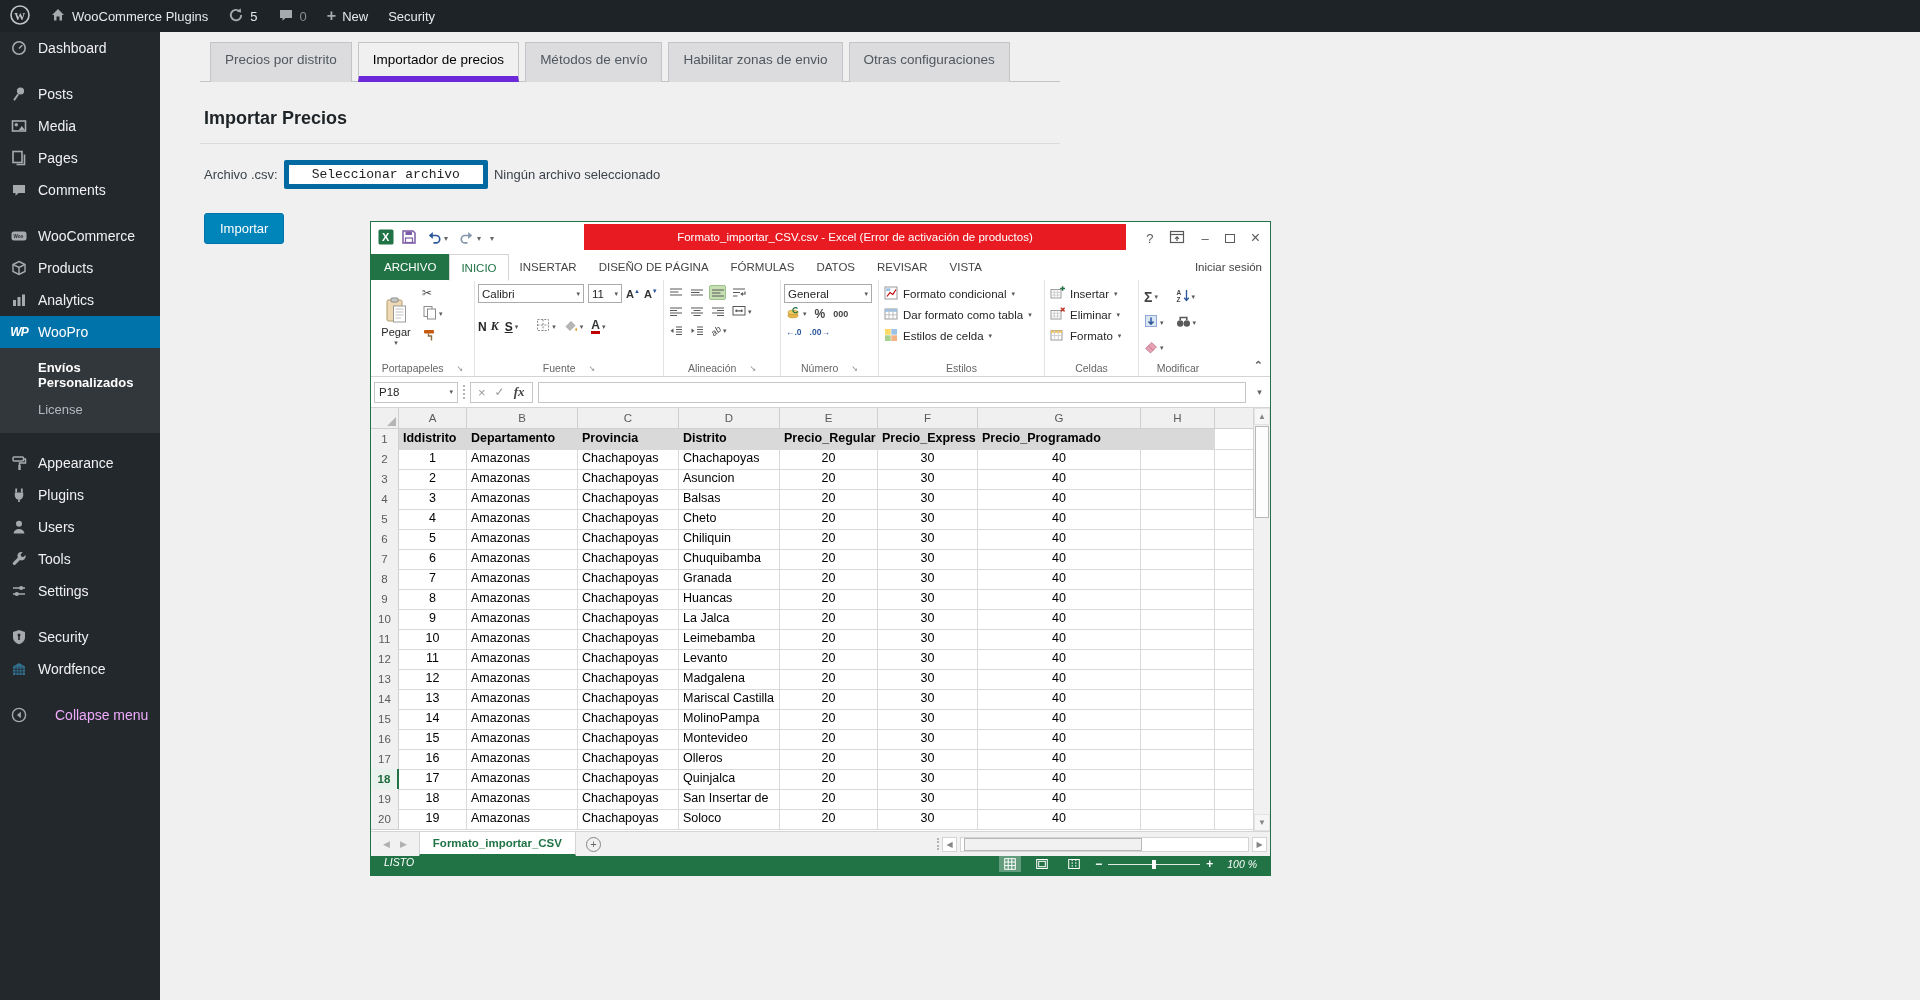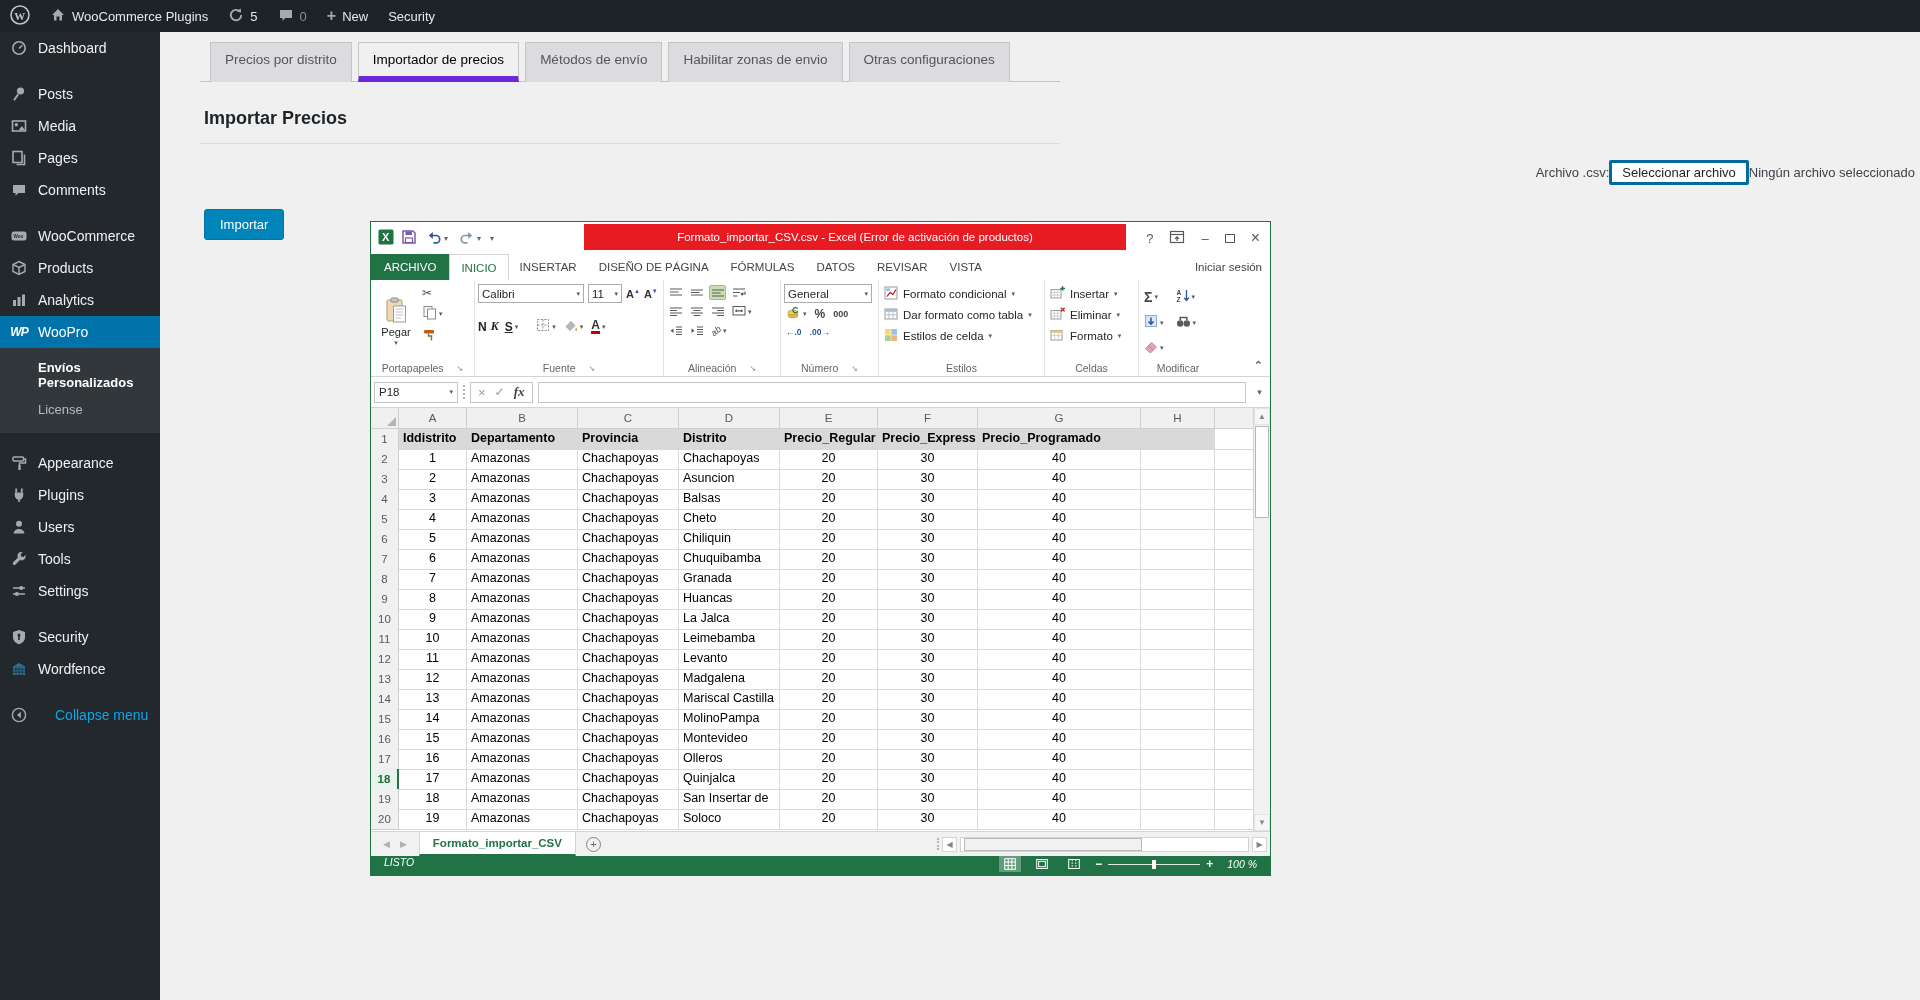--- a/index.html
+++ b/index.html
@@ -12,36 +12,36 @@
   .ab-item .cnt { color:#e7e8ea; }
   .ab-item .muted { color:#8c8f94; }
   .ab-plus { font-size:16px; font-weight:bold; line-height:1; color:#a7aaad; }
 
   
   .sidebar { position:absolute; top:32px; left:0; bottom:0; width:160px; background:#23282d; color:#f0f0f1; font-size:14px; z-index:40; }
   .sb-item { display:flex; align-items:center; gap:10px; padding:8px 10px; cursor:pointer; }
   .sb-item .ico { width:18px; height:16px; color:#a7aaad; display:flex; align-items:center; justify-content:center; flex:0 0 18px; }
   .sb-item.active { background:#0073aa; color:#fff; }
   .sb-item.active .ico { color:#fff; }
-  .sb-item.muted { color:#0ea5e9;gap:27px; }
+  .sb-item.muted { color:#f0abfc;gap:27px; }
   .sb-gap { height:14px; }
   .sb-sub { background:#32373c; padding:6px 0 10px; }
   .sb-sub-item { padding:6px 10px 6px 38px; font-size:13px; color:#b4b9be; cursor:pointer; }
   .sb-sub-item.current { color:#fff; font-weight:bold; }
   .wp-text-logo { font-style:italic; font-weight:bold; font-size:12px; letter-spacing:-1px; }
 
   
   .content { position:absolute; left:160px; top:32px; right:0; bottom:0; padding:8px 0 0 40px; }
   .tabs-wrap { width:860px; border-bottom:1px solid #c3c4c7; display:flex; gap:6px; padding-left:10px; margin-top:2px; }
   .tab { background:#dcdcde; border:1px solid #c3c4c7; border-bottom:none; padding:9px 14px; font-size:13.5px; color:#50575e; margin-bottom:-1px; cursor:pointer; white-space:nowrap; }
   .tab.active { background:#f0f0f1; color:#000; border-bottom:6px solid #6d28d9; }
   .page-title { font-size:18px; font-weight:600; color:#1d2327; margin:26px 0 0 4px; }
   .title-hr { width:860px; border-bottom:1px solid #dcdcde; margin-top:14px; }
-  .file-row { display:flex; align-items:center; gap:0; font-size:13px; color:#3c434a; margin:16px 5px 0 4px;justify-content:flex-end; }
-  .file-btn { border:3px solid #0369a1; background:#fff; border-radius:2px; padding:2px 10px; font-size:13px; color:#222; cursor:pointer; font-family:Liberation Sans, sans-serif; }
+  .file-row { display:flex; align-items:center; gap:6px; font-size:13px; color:#3c434a; margin:16px 12px 0 4px; }
+  .file-btn { border:5px solid #0369a1; background:#fff; border-radius:2px; padding:2px 23px; font-size:13px; color:#222; cursor:pointer; font-family:Liberation Mono, monospace; }
   .import-btn { margin:24px 0 0 4px; background:#0085ba; color:#fff; border:1px solid #0073aa; border-radius:3px; font-size:13px; padding:7px 15px; cursor:pointer; font-family:inherit; }
 
   
   .xl { position:absolute; left:370px; top:221px; width:901px; height:655px; background:#fff; border:1px solid #217346; display:flex; flex-direction:column; z-index:30; font-size:12px; color:#262626; }
   .xl-title { height:32px; position:relative; display:flex; align-items:center; background:#fff; flex:0 0 32px; }
   .xl-qat { display:flex; align-items:center; gap:7px; padding-left:7px; color:#444; }
   .qat-dd { font-size:8px; color:#666; }
   .xl-title-red { position:absolute; left:213px; width:542px; top:2px; bottom:4px; background:#e81b22; color:#fff; display:flex; align-items:center; justify-content:center; font-size:11.5px; white-space:nowrap; overflow:hidden; }
   .xl-winctl { position:absolute; right:10px; top:0; height:100%; display:flex; gap:16px; align-items:center; color:#595959; }
   .wc { font-size:13px; cursor:pointer; line-height:1; }

